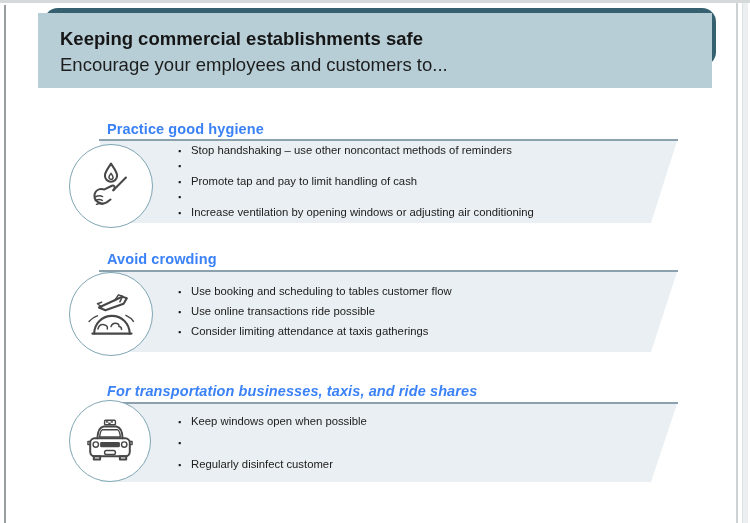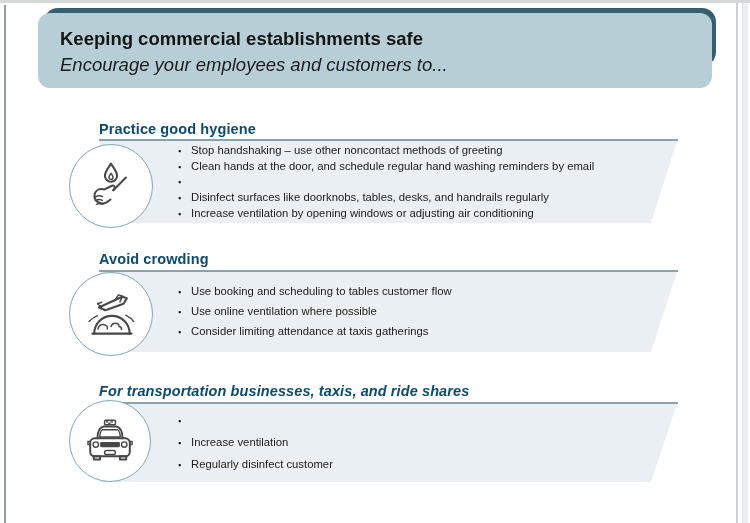--- a/index.html
+++ b/index.html
@@ -14,28 +14,28 @@
   .right-line { position:absolute; left:736px; top:3px; width:2px; height:520px; background:#ccd1d4; }
   .right-strip{ position:absolute; left:742px; top:3px; width:6px; height:520px; background:#eceff0; border-left:1px solid #dde1e3; }
 
   
   .header-accent {
     position:absolute; left:44px; top:8px; width:672px; height:58px;
     background:#34606f; border-radius:14px;
   }
   .header-box {
     position:absolute; left:38px; top:13px; width:674px; height:75px;
-    background:#b7ced7; border-radius:12px; padding:12px 22px 0 22px;
+    background:#b7ced7; border-radius:0; padding:12px 22px 0 22px;
   }
   .header-title    { font-size:18.5px; font-weight:bold; color:#161616; line-height:27px; }
-  .header-subtitle { font-size:18.5px; color:#1d1d1d; line-height:26px;font-style:italic; }
+  .header-subtitle { font-size:18.5px; color:#1d1d1d; line-height:26px; }
 
   
   .sec-heading {
-    position:absolute; left:99px; font-size:14.5px; font-weight:bold; color:#0c4a6e;
+    position:absolute; left:107px; font-size:14.5px; font-weight:bold; color:#3b82f6;
     letter-spacing:0.1px;
     text-align:right;
   }
   #heading-1 { top:121px; } #heading-2 { top:251px; } #heading-3 { top:383px;font-style:italic; }
 
   .sec-line { position:absolute; left:99px; width:579px; height:2px; background:#8ba1ad; }
   #line-1 { top:139px; } #line-2 { top:270px; } #line-3 { top:402px; }
 
   .band {
     position:absolute; left:100px; width:577px; background:#e9eff2;
@@ -84,32 +84,31 @@
     <div class="header-title">Keeping commercial establishments safe</div>
     <div class="header-subtitle">Encourage your employees and customers to...</div>
   </div>
 
   <h2 class="sec-heading" id="heading-1">Practice good hygiene</h2>
   <div class="sec-line" id="line-1"></div>
   <div class="band" id="band-1">
     <ul>
       <li>
           <span class="marker">▪</span>
-          <span>Stop handshaking – use other noncontact methods of greeting</span>
-        </li>
-      <li>
-          <span class="marker">▪</span>
-          <span>Clean hands at the door, and schedule regular hand washing reminders by email</span>
+          <span>Stop handshaking – use other noncontact methods of reminders</span>
         </li>
       <li>
           <span class="marker">▪</span>
         </li>
       <li>
           <span class="marker">▪</span>
-          <span>Disinfect surfaces like doorknobs, tables, desks, and handrails regularly</span>
+          <span>Promote tap and pay to limit handling of cash</span>
+        </li>
+      <li>
+          <span class="marker">▪</span>
         </li>
       <li>
           <span class="marker">▪</span>
           <span>Increase ventilation by opening windows or adjusting air conditioning</span>
         </li>
     </ul>
   </div>
   <div class="icon-circle" id="circle-1">
     <svg width="56" height="56" viewBox="0 0 60 60">
       <path class="ic" d="M30 6 C27 11 23.5 14.5 23.5 19 a6.5 6.5 0 0 0 13 0 C36.5 14.5 33 11 30 6 Z"></path>
@@ -125,21 +124,21 @@
   <h2 class="sec-heading" id="heading-2">Avoid crowding</h2>
   <div class="sec-line" id="line-2"></div>
   <div class="band" id="band-2">
     <ul>
       <li>
           <span class="marker">▪</span>
           <span>Use booking and scheduling to tables customer flow</span>
         </li>
       <li>
           <span class="marker">▪</span>
-          <span>Use online ventilation where possible</span>
+          <span>Use online transactions ride possible</span>
         </li>
       <li>
           <span class="marker">▪</span>
           <span>Consider limiting attendance at taxis gatherings</span>
         </li>
     </ul>
   </div>
   <div class="icon-circle" id="circle-2">
     <svg width="56" height="56" viewBox="0 0 60 60">
       <path class="ic" d="M10 51 h42"></path>
@@ -153,24 +152,24 @@
       <path class="ic-thin" d="M20 22.5 l-4.5 -3.5 l4.5 -1.5"></path>
     </svg>
   </div>
 
   <h2 class="sec-heading" id="heading-3">For transportation businesses, taxis, and ride shares</h2>
   <div class="sec-line" id="line-3"></div>
   <div class="band" id="band-3">
     <ul>
       <li>
           <span class="marker">▪</span>
+          <span>Keep windows open when possible</span>
         </li>
       <li>
           <span class="marker">▪</span>
-          <span>Increase ventilation</span>
         </li>
       <li>
           <span class="marker">▪</span>
           <span>Regularly disinfect customer</span>
         </li>
     </ul>
   </div>
   <div class="icon-circle" id="circle-3">
     <svg width="54" height="54" viewBox="0 0 60 60">
       <rect class="ic-thin" x="24" y="7" width="12" height="5" rx="1"></rect>

